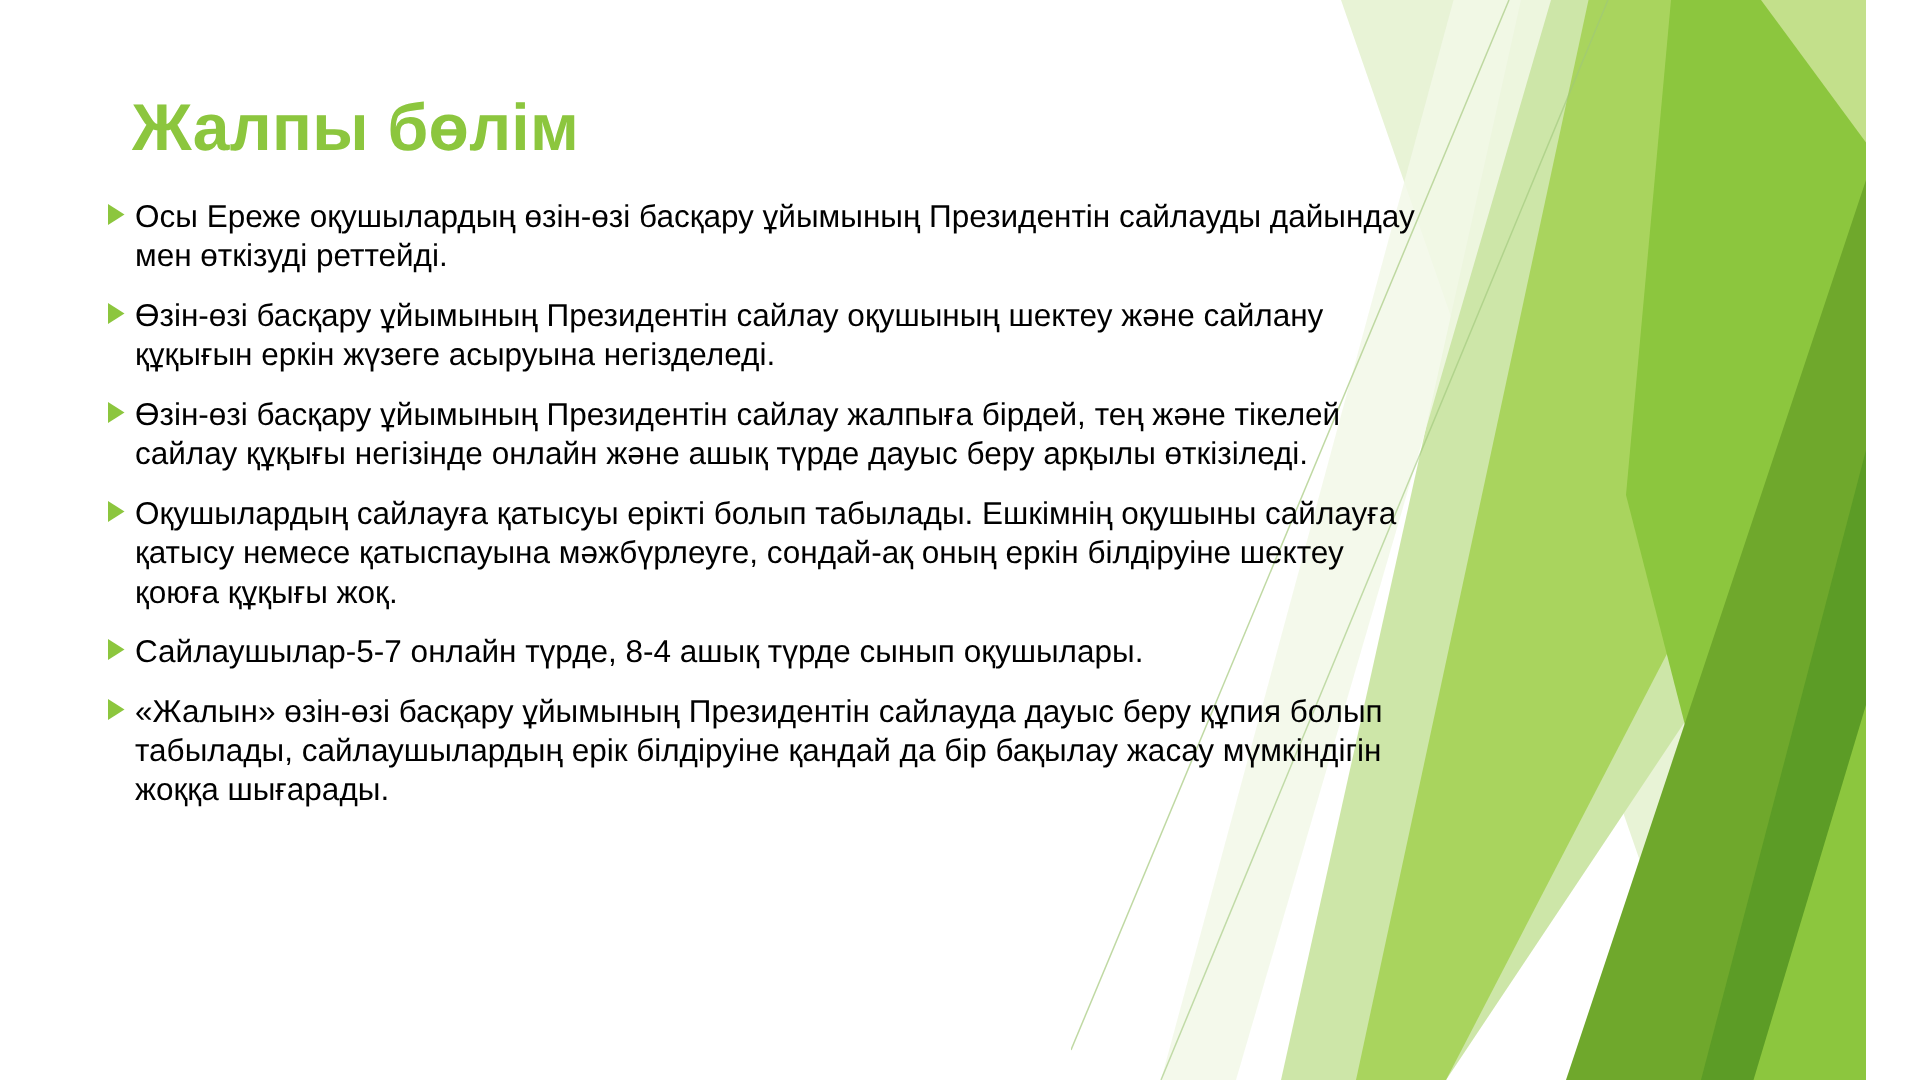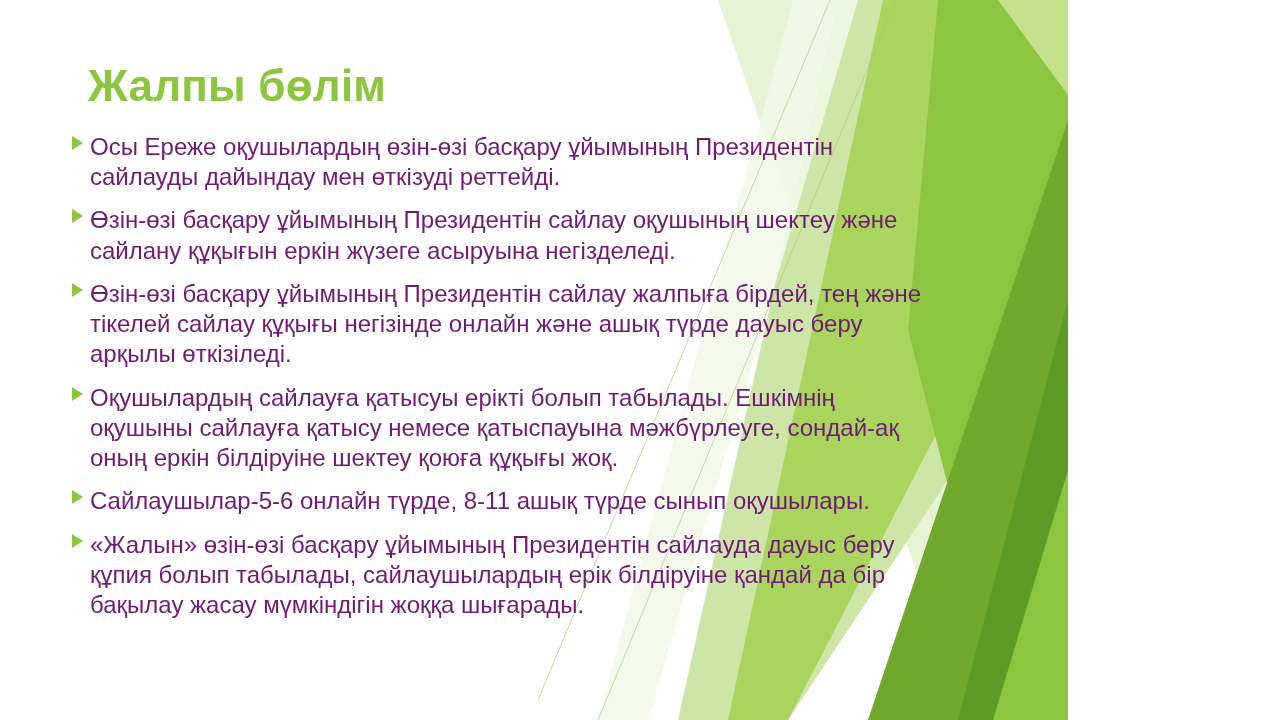--- a/index.html
+++ b/index.html
@@ -9,21 +9,21 @@
   }
   body {
     width: 1280px;
     height: 720px;
     overflow: hidden;
     background: #ffffff;
     font-family: "Liberation Sans", sans-serif;
   }
   .slide {
     position: relative;
-    width: 1068px;
+    width: 1244px;
     height: 720px;
     background: #ffffff;
     overflow: hidden;
   }
 
   
   .deco {
     position: absolute;
     top: 0;
     right: 0;
@@ -71,23 +71,23 @@
   .tri {
     width: 0;
     height: 0;
     border-top: 7px solid transparent;
     border-bottom: 7px solid transparent;
     border-left: 11px solid #8CC63E;
     margin-left: 8px;
   }
   .bullet-text {
     flex: 1 1 auto;
-    font-size: 24px;
+    font-size: 21px;
     line-height: 1.26;
-    color: #701a75;
+    color: #000000;
   }
 </style>
 </head>
 <body>
 
 <div class="slide">
 
   <div class="deco">
     <svg width="530" height="720" viewBox="0 0 530 720" xmlns="http://www.w3.org/2000/svg">
       <polygon points="180,0 530,0 530,720 430,720" fill="#E8F3D6"></polygon>
@@ -133,21 +133,21 @@
       <span class="bullet-marker">
           <span class="tri"></span>
         </span>
       <span class="bullet-text">Оқушылардың сайлауға қатысуы ерікті болып табылады. Ешкімнің оқушыны сайлауға қатысу немесе қатыспауына мәжбүрлеуге, сондай-ақ оның еркін білдіруіне шектеу қоюға құқығы жоқ.</span>
     </div>
 
     <div class="bullet-row">
       <span class="bullet-marker">
           <span class="tri"></span>
         </span>
-      <span class="bullet-text">Сайлаушылар-5-6 онлайн түрде,  8-11 ашық түрде сынып оқушылары.</span>
+      <span class="bullet-text">Сайлаушылар-5-7 онлайн түрде,  8-4 ашық түрде сынып оқушылары.</span>
     </div>
 
 
     <div class="bullet-row">
       <span class="bullet-marker">
           <span class="tri"></span>
         </span>
       <span class="bullet-text">«Жалын» өзін-өзі басқару ұйымының Президентін сайлауда дауыс беру құпия болып табылады, сайлаушылардың ерік білдіруіне қандай да бір бақылау жасау мүмкіндігін жоққа шығарады.</span>
     </div>
 

